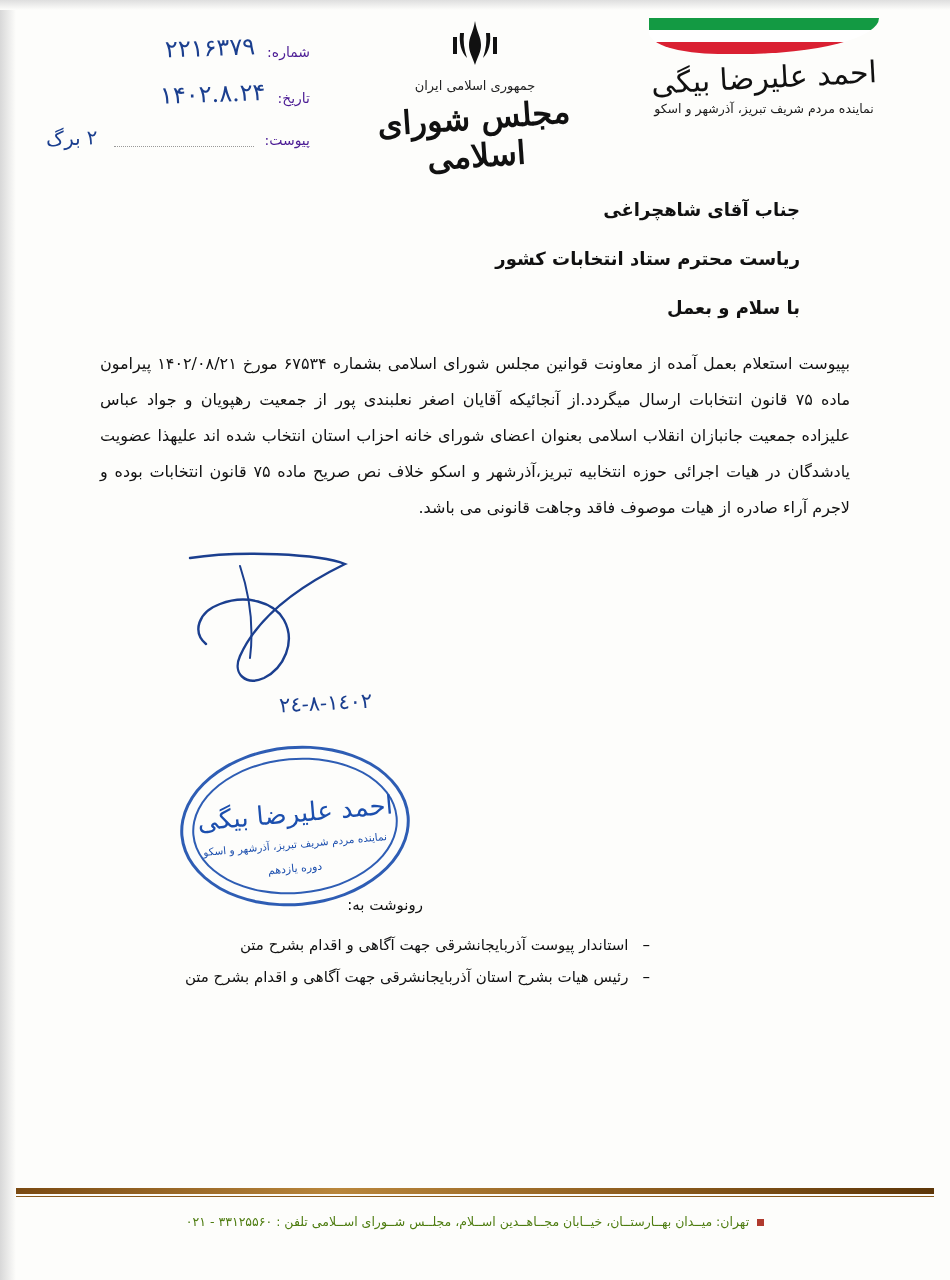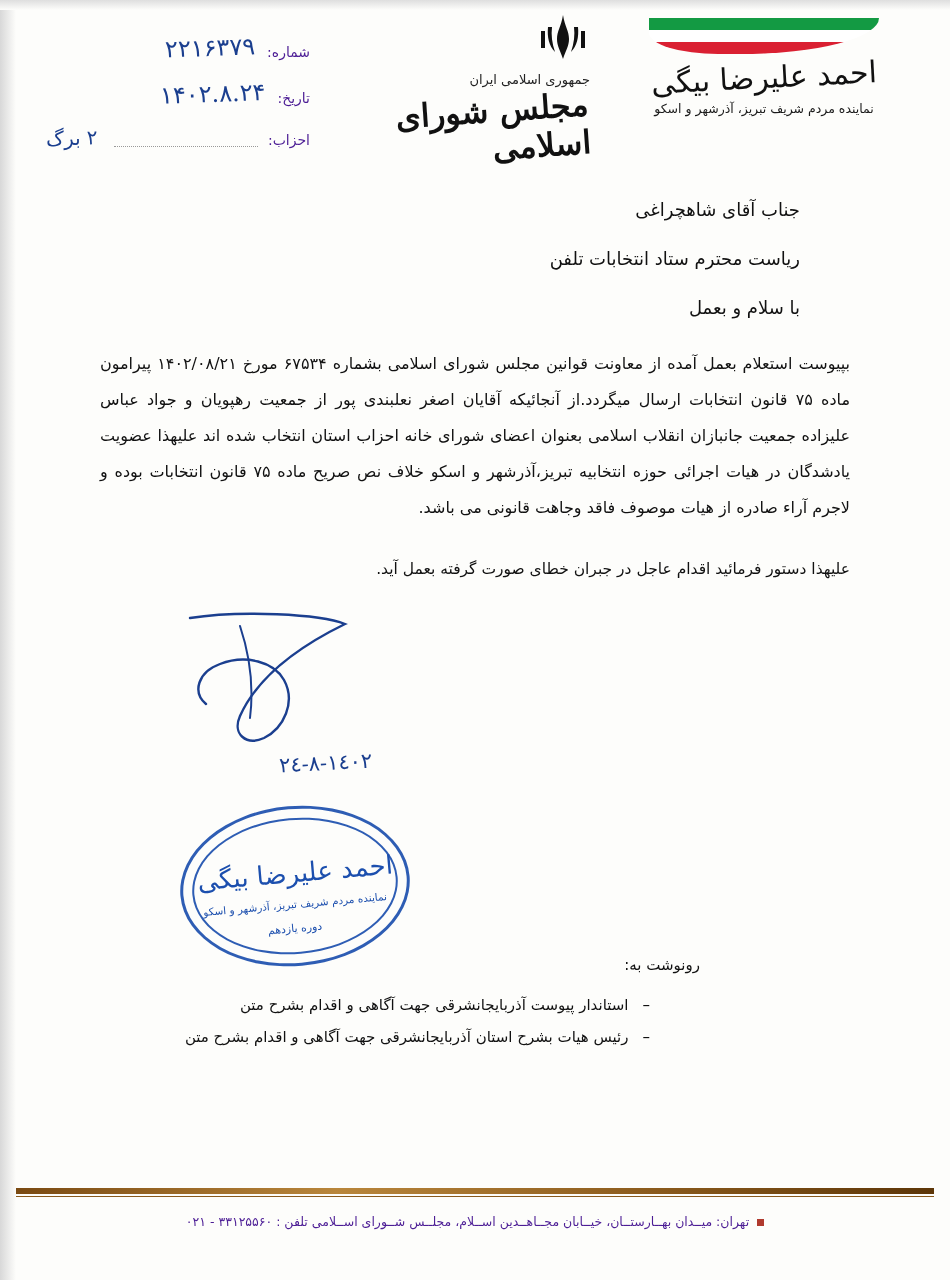--- a/index.html
+++ b/index.html
@@ -57,22 +57,23 @@
     white-space:nowrap;
     padding:0 6px;
   }
   .meta-value.small{font-size:20px;}
 
   
   .emblem{
     position:absolute;
     left:50%;
     transform:translateX(-50%);
-    top:13px;
+    top:19px;
     width:230px;
+    text-align:center;
     color:#1a1a1a;
   }
   .emblem .tulip{
     font-size:44px;
     line-height:44px;
     color:#111;
     font-weight:bold;
   }
   .emblem .country{
     font-size:13px;
@@ -121,21 +122,21 @@
 
   
   .body{
     padding:0 70px;
     direction:rtl;
     color:#111;
   }
   .salutation{
     text-align:right;
     font-size:18px;
-    font-weight:normal;
+    font-weight:bold;
     margin:4px 80px 26px 0;
   }
   .salutation div{margin-bottom:28px;}
   .para{
     font-size:16px;
     line-height:2.25;
     text-align:justify;
     margin:0 30px 0 30px;
     color:#111;
   }
@@ -193,20 +194,21 @@
   .stamp-name{top:52px;font-size:26px;font-family:"DejaVu Serif","Liberation Serif",serif;}
   .stamp-role{top:92px;font-size:10.5px;}
   .stamp-term{top:116px;font-size:11px;}
 
   
   .cc{
     direction:rtl;
     margin:0 0 0 0;
     padding:0 70px;
     color:#111;
+    text-align:center;
   }
   .cc-title{
     font-size:15px;
     margin-right:180px;
     margin-bottom:22px;
   }
   .cc-item{
     font-size:15px;
     margin-right:230px;
     margin-bottom:14px;
@@ -228,21 +230,21 @@
   }
   .footer-rule2{
     height:1px;background:#8a5a1c;margin:2px 16px 0 16px;
   }
   .footer-lines{
     direction:rtl;
     text-align:center;
     padding-top:12px;
     font-size:12.5px;
     line-height:2;
-    color:#4c1d95;
+    color:#4d7c0f;
   }
   .bullet{
     display:inline-block;
     width:7px;height:7px;
     background:#b03a2e;
     margin-left:8px;
     vertical-align:middle;
   }
   .edge-left{
     position:absolute;left:0;top:0;bottom:0;width:16px;
@@ -266,21 +268,21 @@
     <div class="meta">
       <div class="meta-row">
         <span class="meta-label">شماره:</span>
         <span class="meta-value">۲۲۱۶۳۷۹</span>
       </div>
       <div class="meta-row">
         <span class="meta-label">تاریخ:</span>
         <span class="meta-value">۱۴۰۲.۸.۲۴</span>
       </div>
       <div class="meta-row">
-        <span class="meta-label">احزاب:</span>
+        <span class="meta-label">پیوست:</span>
         <span class="meta-dots"></span>
         <span class="meta-value small">۲ برگ</span>
       </div>
     </div>
 
     <div class="emblem">
       <div class="tulip">
         <svg width="54" height="50" viewBox="0 0 54 50" aria-hidden="true">
           <path d="M27 2 C25 14, 21 18, 21 26 C21 33, 24 37, 27 46 C30 37, 33 33, 33 26 C33 18, 29 14, 27 2 Z" fill="#111"></path>
           <path d="M12 14 C11 24, 13 33, 19 39 C16 30, 15 22, 16 14 Z" fill="#111"></path>
@@ -301,26 +303,25 @@
       </div>
       <div class="name">احمد علیرضا بیگی</div>
       <div class="role">نماینده مردم شریف تبریز، آذرشهر و اسکو</div>
     </div>
   </div>
 
   <div class="body">
 
     <div class="salutation">
       <div>جناب آقای شاهچراغی</div>
-      <div>ریاست محترم ستاد انتخابات تلفن</div>
+      <div>ریاست محترم ستاد انتخابات کشور</div>
       <div>با سلام و بعمل</div>
     </div>
 
     <p class="para">بپیوست استعلام بعمل آمده  از معاونت قوانین مجلس شورای اسلامی بشماره ۶۷۵۳۴ مورخ ۱۴۰۲/۰۸/۲۱ پیرامون ماده ۷۵ قانون انتخابات ارسال میگردد.از آنجائیکه آقایان اصغر نعلبندی پور از جمعیت رهپویان و جواد عباس علیزاده جمعیت جانبازان انقلاب اسلامی بعنوان اعضای شورای خانه احزاب استان انتخاب شده اند علیهذا عضویت یادشدگان در هیات اجرائی حوزه انتخابیه تبریز،آذرشهر و اسکو خلاف نص صریح ماده ۷۵ قانون انتخابات بوده و لاجرم آراء صادره از هیات موصوف فاقد وجاهت قانونی می باشد.</p>
-    <p class="para2">علیهذا دستور فرمائید اقدام عاجل در جبران خطای صورت گرفته بعمل آید.</p>
 
     <div class="sign-zone">
       <svg class="sig-scribble" viewBox="0 0 180 160" aria-hidden="true">
         <path d="M10 12 C60 4, 140 8, 165 18 C120 40, 78 70, 60 110 C52 128, 66 140, 84 132 C104 122, 116 96, 104 74 C94 56, 66 48, 40 58 C18 66, 12 86, 26 98" fill="none" stroke="#1b3f8f" stroke-width="2.4" stroke-linecap="round"></path>
         <path d="M60 20 C70 50, 74 80, 70 112" fill="none" stroke="#1b3f8f" stroke-width="2" stroke-linecap="round"></path>
       </svg>
       <div class="sig-date">١٤٠٢-٨-٢٤</div>
 
       <div class="stamp">
         <div class="stamp-oval"></div>

